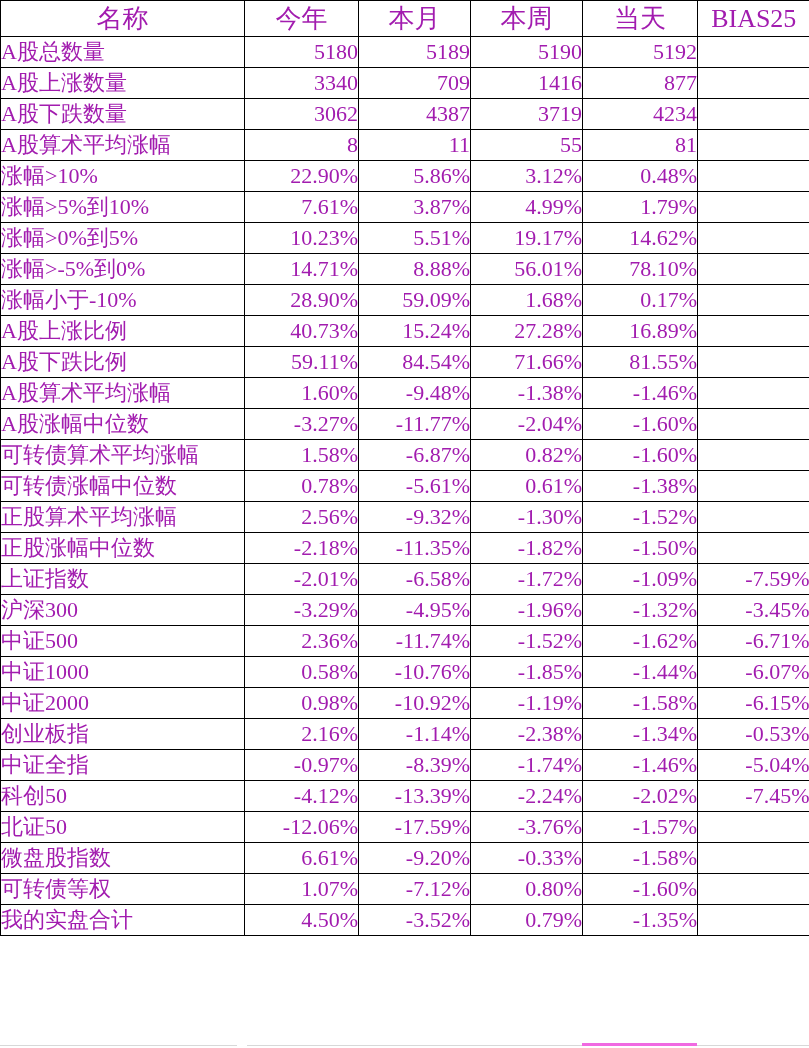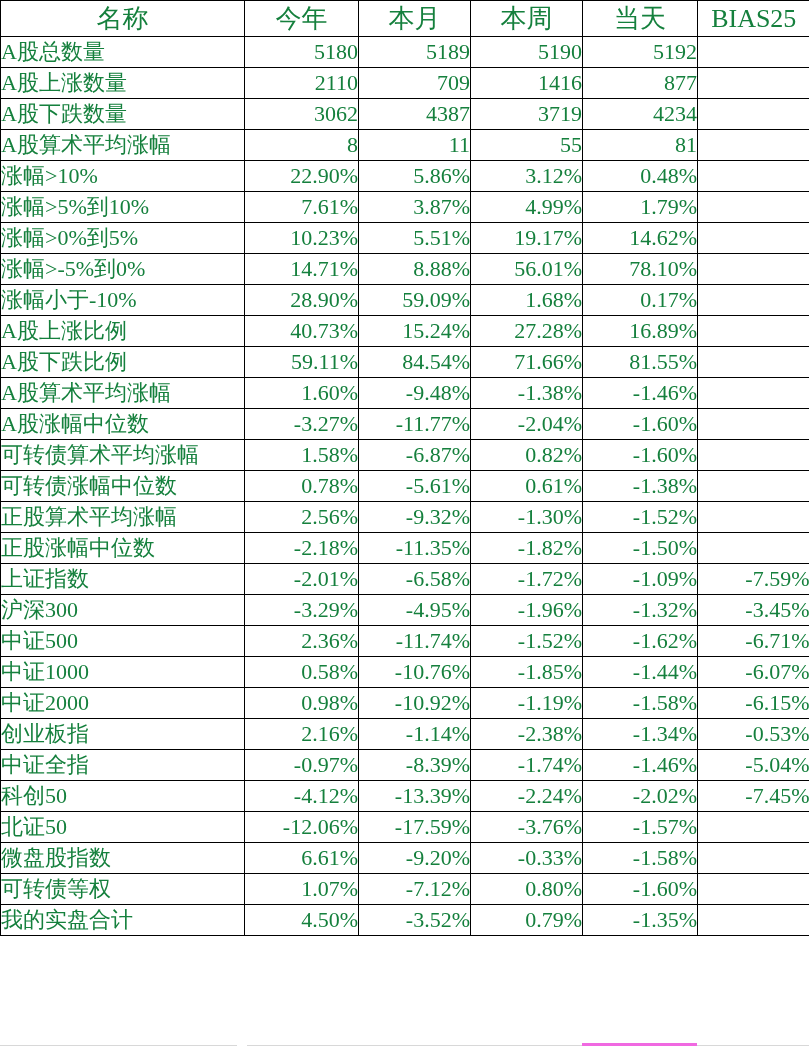--- a/index.html
+++ b/index.html
@@ -3,21 +3,21 @@
 <meta charset="utf-8">
 <style>
   html, body { margin: 0; padding: 0; background: #ffffff; }
   .screen {
     position: relative;
     width: 809px;
     height: 1048px;
     background: #ffffff;
     overflow: hidden;
     font-family: "Liberation Serif", "DejaVu Serif", serif;
-    color: #15803d;
+    color: #a21caf;
   }
   table.stats {
     position: absolute;
     top: 0;
     left: 0;
     width: 809px;
     border-collapse: collapse;
     table-layout: fixed;
   }
   table.stats th, table.stats td {
@@ -78,21 +78,21 @@
         <tr>
           <td class="name-cell">A股总数量</td>
           <td class="num-cell">5180</td>
           <td class="num-cell">5189</td>
           <td class="num-cell">5190</td>
           <td class="num-cell">5192</td>
           <td class="num-cell"></td>
         </tr>
         <tr>
           <td class="name-cell">A股上涨数量</td>
-          <td class="num-cell">2110</td>
+          <td class="num-cell">3340</td>
           <td class="num-cell">709</td>
           <td class="num-cell">1416</td>
           <td class="num-cell">877</td>
           <td class="num-cell"></td>
         </tr>
         <tr>
           <td class="name-cell">A股下跌数量</td>
           <td class="num-cell">3062</td>
           <td class="num-cell">4387</td>
           <td class="num-cell">3719</td>

